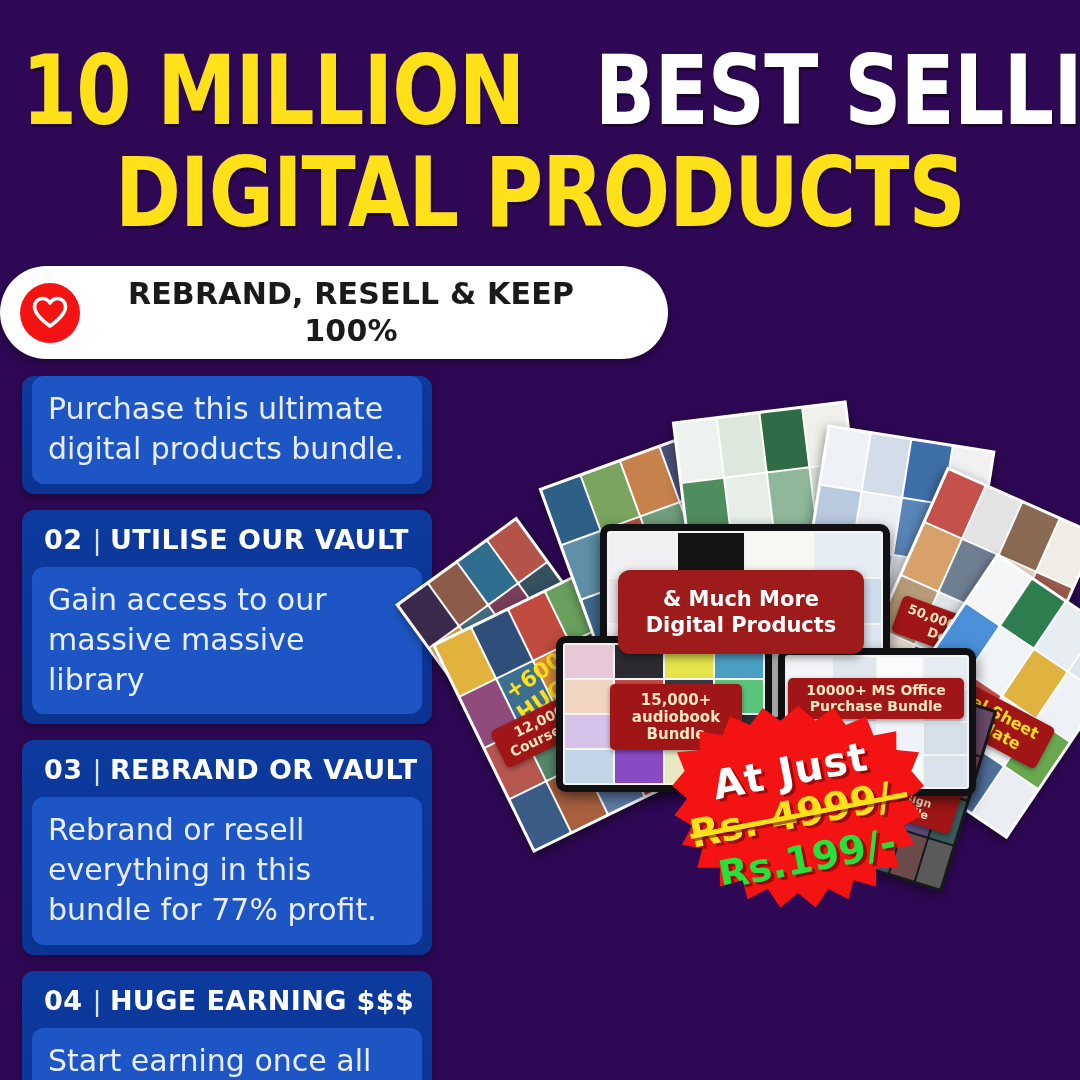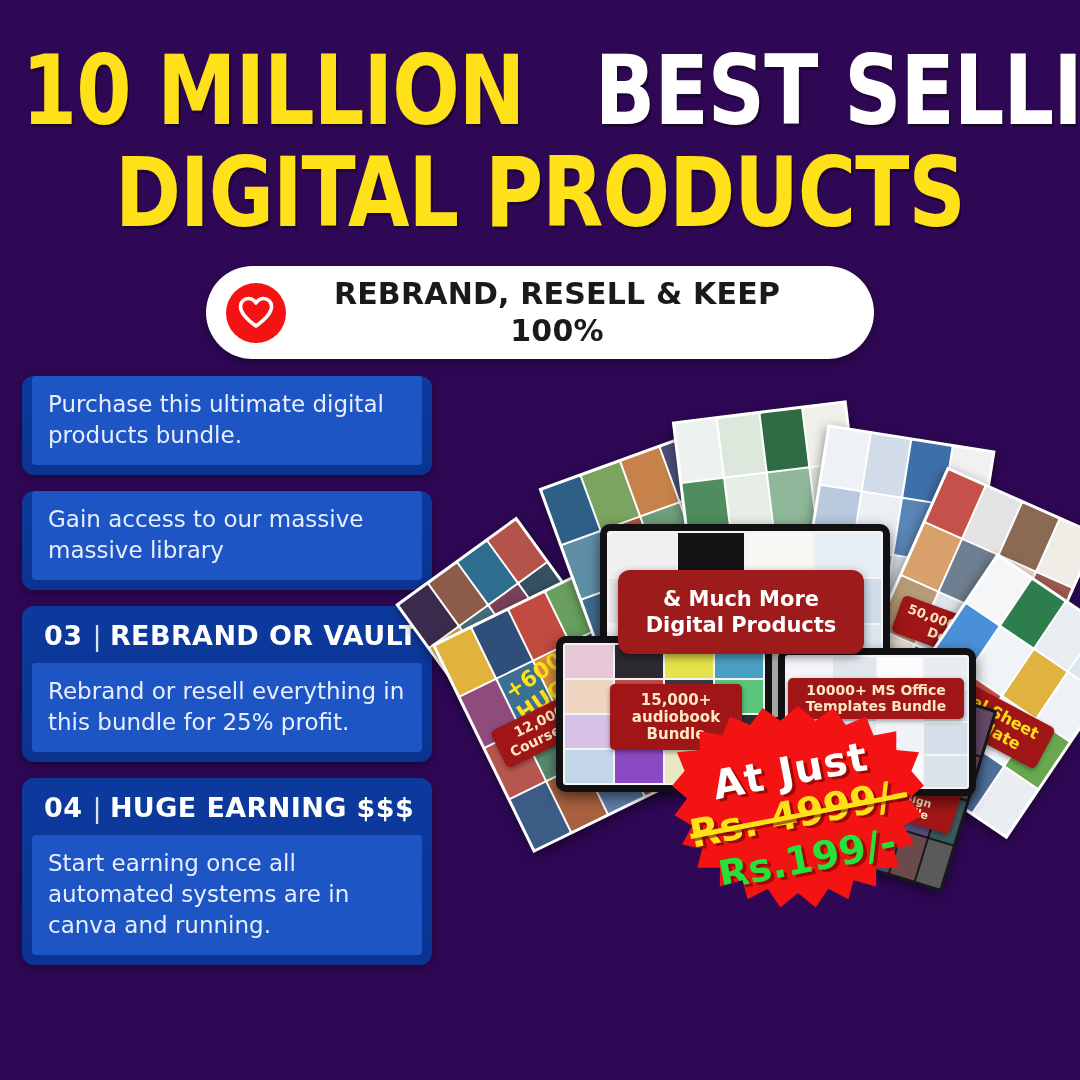--- a/index.html
+++ b/index.html
@@ -26,21 +26,21 @@
     font-stretch:condensed;
     transform:scaleX(0.92);
     display:inline-block;
     text-shadow:2px 3px 0 rgba(0,0,0,0.35);
   }
   .hl-yellow { color:#FFE11A; }
   .hl-white  { color:#FFFFFF; }
   .headline-row2 { margin-top:8px; }
 
   
-  .pill-wrap { display:flex; justify-content:center; margin-top:26px; }
+  .pill-wrap { display:flex; justify-content:flex-start; margin-top:26px; }
   .pill {
     background:#FFFFFF;
     border-radius:48px;
     width:668px;
     min-height:86px;
     display:flex;
     align-items:center;
     padding:10px 26px 10px 20px;
     box-shadow:0 4px 10px rgba(0,0,0,0.35);
   }
@@ -87,24 +87,24 @@
     font-weight:800;
     font-family:"DejaVu Sans", sans-serif;
     letter-spacing:0.4px;
     white-space:nowrap;
   }
   .card-head .num { margin-right:10px; }
   .card-head .sep { opacity:0.85; margin-right:8px; font-weight:500; }
   .card-body {
     background:#1D56C4;
     margin:0 10px;
-    border-radius:4px;
+    border-radius:12px;
     padding:13px 16px 15px 16px;
     color:#E8EEFF;
-    font-size:23px;
+    font-size:30px;
     line-height:1.33;
     font-family:"DejaVu Sans", sans-serif;
   }
 
   
   .collage {
     position:absolute;
     left:440px;
     top:390px;
     width:640px;
@@ -249,28 +249,31 @@
   </div>
 </div>
 
 <div class="steps">
 
   <div class="card">
     <div class="card-body">Purchase this ultimate digital products bundle.</div>
   </div>
 
   <div class="card">
+    <div class="card-head">
+      <span class="num">02</span><span class="sep">|</span><span>UTILISE OUR VAULT</span>
+    </div>
     <div class="card-body">Gain access to our massive massive library</div>
   </div>
 
   <div class="card">
     <div class="card-head">
       <span class="num">03</span><span class="sep">|</span><span>REBRAND OR VAULT</span>
     </div>
-    <div class="card-body">Rebrand or resell everything in this bundle for 25% profit.</div>
+    <div class="card-body">Rebrand or resell everything in this bundle for 77% profit.</div>
   </div>
 
   <div class="card">
     <div class="card-head">
       <span class="num">04</span><span class="sep">|</span><span>HUGE EARNING $$$</span>
     </div>
     <div class="card-body">Start earning once all automated systems are in canva and running.</div>
   </div>
 
 </div>
@@ -514,21 +517,21 @@
         <i style="background:#dde5ee"></i>
       <i style="background:#f8f9fb"></i>
         <i style="background:#e2e9f1"></i>
         <i style="background:#eff2f6"></i>
         <i style="background:#d4dfea"></i>
       <i style="background:#f1f3f6"></i>
         <i style="background:#e8eef4"></i>
         <i style="background:#fbfcfd"></i>
         <i style="background:#dae3ec"></i>
     </div>
-    <div class="ribbon" style="left:10px; top:30px; width:176px; font-size:14px;">10000+ MS Office Templates Bundle</div>
+    <div class="ribbon" style="left:10px; top:30px; width:176px; font-size:14px;">10000+ MS Office Purchase Bundle</div>
   </div>
 
 </div>
 
 <div class="burst">
   <div class="burst-inner">
     <span class="l1">At Just</span>
     <span class="l2">Rs. 4999/-</span>
     <span class="l3">Rs.199/-</span>
   </div>

